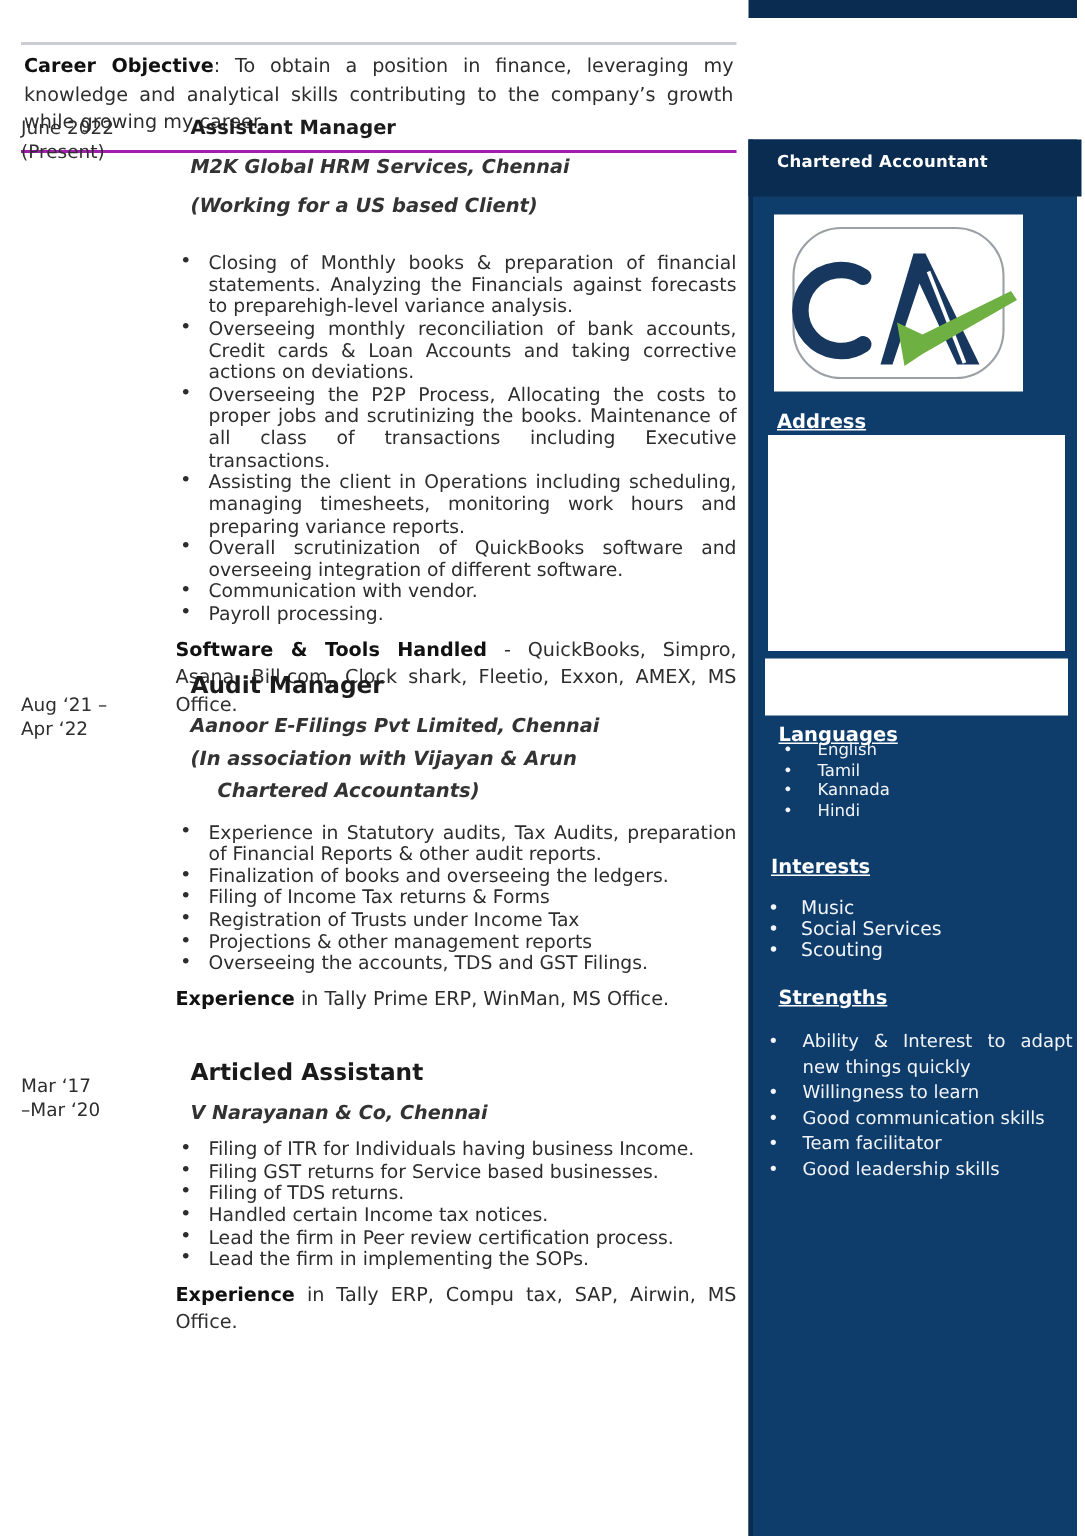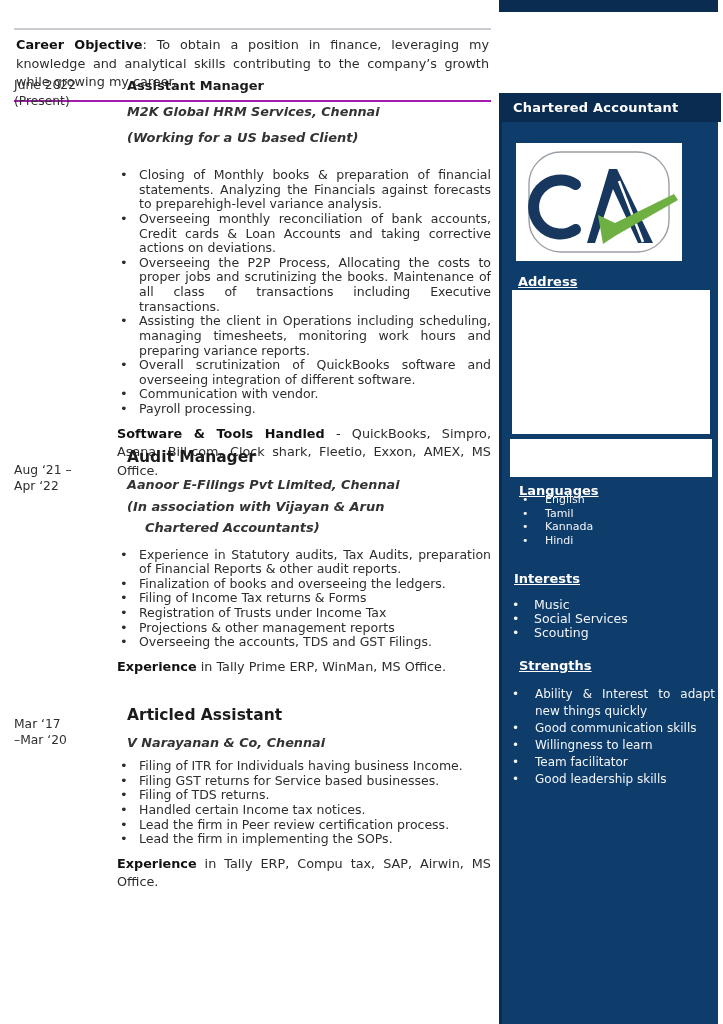--- a/index.html
+++ b/index.html
@@ -43,22 +43,22 @@
   ul.bullets li::before { content:"\2022"; position:absolute; left:3px; top:-1px; font-size:13px; }
   .tools { margin-top:8px; font-size:12.8px; line-height:1.45; text-align:justify; }
   .tools b { color:#111; }
 
   
   .sidebar {
     position:absolute; left:499px; top:93px; width:219px; height:931px;
     background:#0e3c6b; border-left:3px solid #0a2c51; color:#fff;
   }
   .sidebar-header {
-    position:absolute; left:-3px; top:0; width:222px; height:29px; background:#0a2c51;
-    color:#fff; font-weight:bold; font-size:13px; line-height:29px; padding-left:14px;
+    position:absolute; left:-3px; top:0; width:222px; height:38px; background:#0a2c51;
+    color:#fff; font-weight:bold; font-size:11px; line-height:29px; padding-left:19px;
     letter-spacing:.2px;
   }
   .logo-box { position:absolute; left:14px; top:50px; width:166px; height:118px; background:#fff; }
   .side-heading { position:absolute; font-size:13px; font-weight:bold; color:#fff; text-decoration:underline; }
   .addr-label { left:16px; top:181px; }
   .addr-box1 { position:absolute; left:10px; top:197px; width:198px; height:144px; background:#fff; }
   .addr-box2 { position:absolute; left:8px; top:346px; width:202px; height:38px; background:#fff; }
   .lang-label { left:17px; top:390px; }
   .int-label { left:12px; top:478px; }
   .str-label { left:17px; top:565px; }
@@ -173,18 +173,18 @@
   <div class="side-heading int-label">Interests</div>
   <ul class="side-list int-list">
     <li>Music</li>
     <li>Social Services</li>
     <li>Scouting</li>
   </ul>
 
   <div class="side-heading str-label">Strengths</div>
   <ul class="side-list str-list">
     <li>Ability &amp; Interest to adapt new things quickly</li>
+    <li>Willingness to learn</li>
     <li>Good communication skills</li>
-    <li>Willingness to learn</li>
     <li>Team facilitator</li>
     <li>Good leadership skills</li>
   </ul>
 </div>
 
 </body></html>

